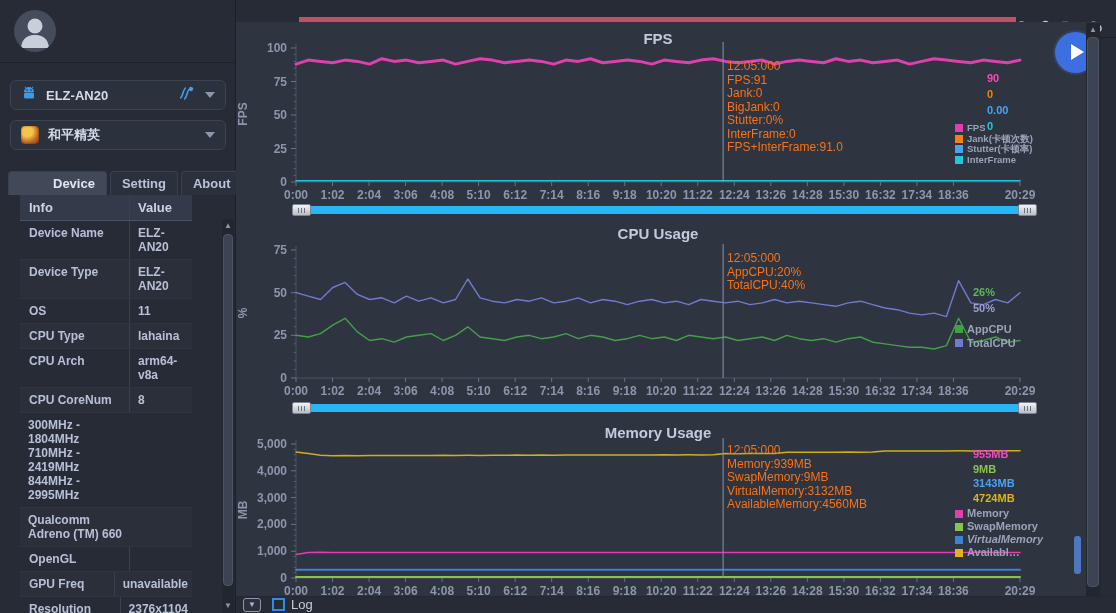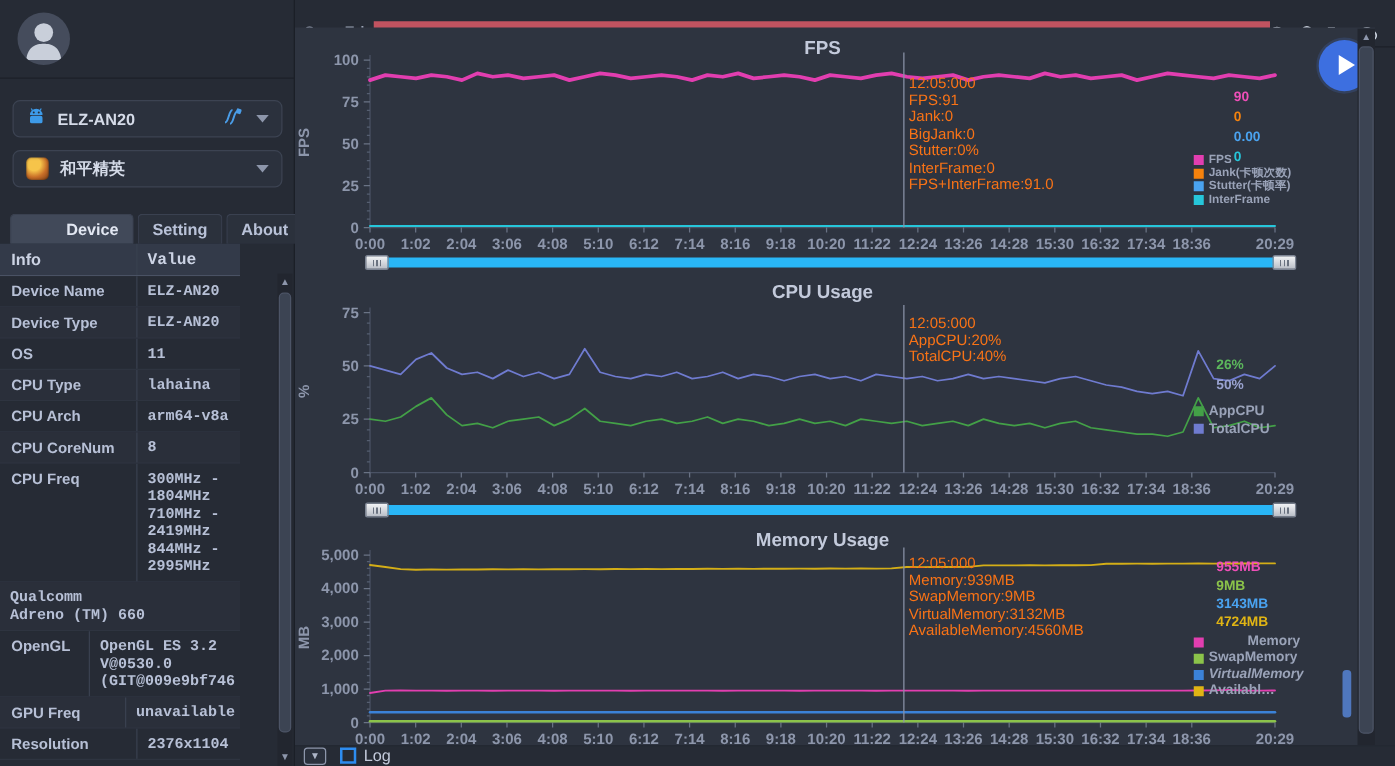--- a/index.html
+++ b/index.html
@@ -15,27 +15,27 @@
   .avatar { position:absolute; left:14px; top:10px; width:42px; height:42px; border-radius:50%; background:#454c5c; overflow:hidden; cursor:pointer; }
   .avatar svg { display:block; }
   .drop { position:absolute; left:10px; width:216px; height:30px; background:#2b313d; border:1px solid #3c4352; border-radius:6px; display:flex; align-items:center; padding:0 10px; cursor:pointer; }
   .drop .lbl { font-size:13px; font-weight:bold; color:#d5dbe8; margin-left:9px; flex:1; }
   .caret { width:0; height:0; border-left:5px solid transparent; border-right:5px solid transparent; border-top:6px solid #8d96ab; }
   .gameicon { width:18px; height:18px; border-radius:4px; background:radial-gradient(circle at 35% 30%, #f6c44a 0 30%, #c96f28 60%, #7a3c16 100%); box-shadow:inset 0 0 2px #00000088; }
   .tabs { position:absolute; left:8px; top:171px; display:flex; gap:3px; }
   .tab { height:24px; padding:4px 11px; font-size:13px; font-weight:bold; color:#b9c2d8; background:#2b313c; border:1px solid #3a4150; border-bottom:none; border-radius:4px 4px 0 0; cursor:pointer; }
   .tab.active { background:#414959; color:#e2e7f2;padding-left:44px; }
   
-  .dev-table { position:absolute; left:0; top:195px; width:192px; bottom:0; font-size:12px; font-weight:bold; color:#b7c0d6; }
+  .dev-table { position:absolute; left:0; top:195px; width:192px; bottom:0; font-size:12px; font-weight:bold; color:#b7c0d6;padding-left:20px; }
   .trow { display:flex; border-bottom:1px solid #2e3440; }
   .trow:nth-child(even) { background:#2a2f3a; }
   .trow:nth-child(odd) { background:#262b35; }
   .trow.header { background:#333a49; color:#ccd3e4; font-size:13px; border-bottom:1px solid #4a5264; }
   .tc1 { width:110px; padding:5px 4px 5px 9px; border-right:1px solid #39404f; }
-  .tc2 { flex:1; padding:5px 4px 5px 8px; white-space:pre-line;font-family:Liberation Mono, monospace; }
+  .tc2 { flex:1; padding:5px 4px 5px 8px; white-space:pre-line; }
   
   .vscroll { position:absolute; background:#22262f; }
   .vthumb { position:absolute; left:1px; right:1px; background:#3c4453; border:1px solid #4c5466; border-radius:4px; cursor:pointer; }
   .sarrow { position:absolute; left:0; right:0; text-align:center; font-size:8px; color:#8d96ab; cursor:pointer; line-height:12px; }
   
   .main { position:absolute; left:236px; top:0; width:880px; height:613px; background:#262b35; }
   .topbar { position:absolute; left:0; top:16px; width:880px; height:22px; background:#262b35; border-bottom:1px solid #1c2028; }
   .scenetab-label { position:absolute; left:8px; top:4px; font-size:11px; font-weight:bold; color:#9aa3b5; }
   .scene-bar { position:absolute; left:63px; top:1px; width:717px; height:37px; background:#c15360; text-align:right; font-size:12px; font-weight:bold; color:#fff; line-height:20px; cursor:pointer; }
   .topicons { position:absolute; right:14px; top:3px; display:flex; gap:7px; }
@@ -141,37 +141,33 @@
         </div>
         <div class="trow">
           <div class="tc1">CPU Arch</div>
           <div class="tc2">arm64-v8a</div>
         </div>
         <div class="trow">
           <div class="tc1">CPU CoreNum</div>
           <div class="tc2">8</div>
         </div>
         <div class="trow">
-          <div class="tc1">CPU Freq</div>
           <div class="tc2">300MHz -
 1804MHz
 710MHz -
 2419MHz
 844MHz -
 2995MHz</div>
         </div>
         <div class="trow">
           <div class="tc2">Qualcomm
 Adreno (TM) 660</div>
         </div>
         <div class="trow">
           <div class="tc1">OpenGL</div>
-          <div class="tc2">OpenGL ES 3.2
-V@0530.0
-(GIT@009e9bf746</div>
         </div>
         <div class="trow">
           <div class="tc1">GPU Freq</div>
           <div class="tc2">unavailable</div>
         </div>
         <div class="trow">
           <div class="tc1">Resolution</div>
           <div class="tc2">2376x1104</div>
         </div>
       </div>
@@ -519,21 +515,21 @@
           <div>VirtualMemory:3132MB</div>
           <div>AvailableMemory:4560MB</div>
         </div>
         <div class="curvals" style="top: 29px; line-height: 14.5px;">
           <div style="color: rgb(239, 79, 184);">955MB</div>
           <div style="color: rgb(139, 195, 74);">9MB</div>
           <div style="color: rgb(74, 163, 240);">3143MB</div>
           <div style="color: rgb(224, 180, 20);">4724MB</div>
         </div>
         <div class="legend" style="top: 89px; font-size: 11px; line-height: 13px;">
-          <div class="li" style="height: 13px; gap: 31px;">
+          <div class="li" style="height: 13px;">
             <div class="sq" style="background: rgb(226, 62, 176);"></div>
             <div class="lt">Memory</div>
           </div>
           <div class="li" style="height: 13px;">
             <div class="sq" style="background: rgb(139, 195, 74);"></div>
             <div class="lt">SwapMemory</div>
           </div>
           <div class="li" style="height: 13px; font-style: italic;">
             <div class="sq" style="background: rgb(59, 130, 216);"></div>
             <div class="lt">VirtualMemory</div>

